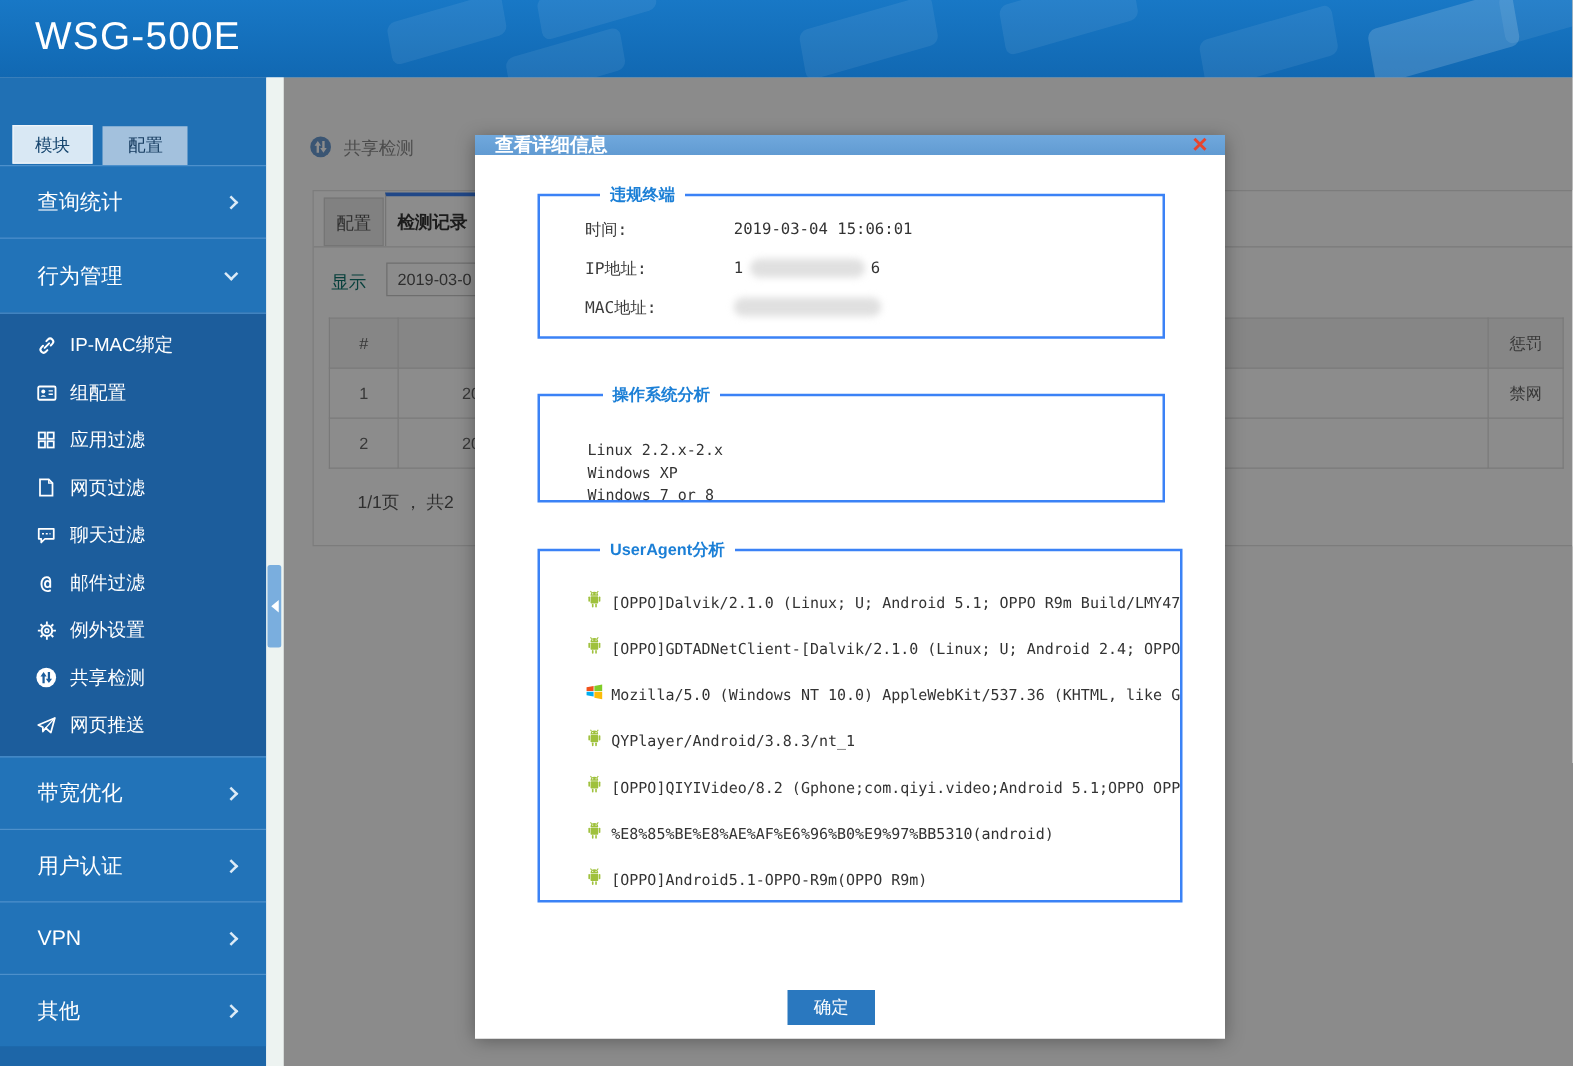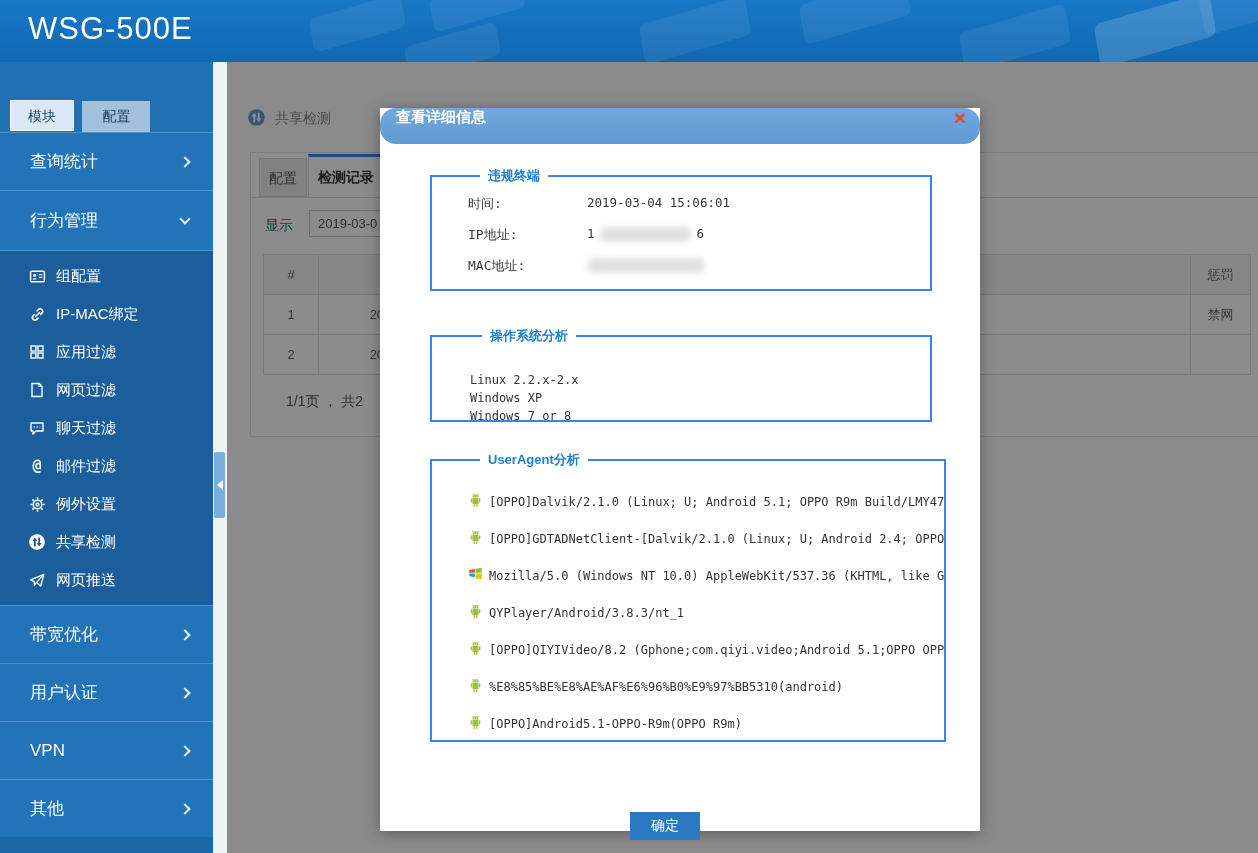--- a/index.html
+++ b/index.html
@@ -63,22 +63,22 @@
   .bg-table th { background:#f4f4f4; }
   .pagination { position:absolute; left:35px; top:240px; font-size:14px; color:#555; }
 
   
   .overlay { position:absolute; left:227px; top:62px; width:1031px; height:791px;
     background:rgba(0,0,0,0.45); z-index:4; }
 
   
   .modal { position:absolute; left:380px; top:108px; width:600px; height:723px; background:#fff;
     z-index:10; box-shadow:0 2px 14px rgba(0,0,0,0.35); }
-  .modal-header { height:36px; background:linear-gradient(180deg,#70a8dd,#619bd2);
-    display:flex; align-items:flex-start; padding:0 14px 0 16px;border-radius:16px; }
+  .modal-header { height:16px; background:linear-gradient(180deg,#70a8dd,#619bd2);
+    display:flex; align-items:center; padding:0 14px 0 16px; }
   .modal-title { color:#fff; font-weight:bold; font-size:15px; flex:1; }
   .modal-close { color:#e8452e; font-weight:bold; font-size:21px; line-height:20px; cursor:pointer; }
   .modal-body { position:relative; height:689px; }
   fieldset { border:2px solid #3b82f6; margin:0 48px 0 50px; }
   legend { margin-left:12px; padding:0 8px; color:#1b7fd6; font-weight:bold; font-size:13px; }
   .fs-terminal { margin-top:23px; height:124px; padding:10px 0 0 36px; }
   .fs-os { margin-top:36px; height:95px; padding:26px 0 0 38px; }
   .fs-ua { margin-top:29px; height:291px; padding:14px 0 0 36px; overflow:hidden; }
   .trow { display:flex; margin-bottom:13px; font-size:13px; color:#3c3c3c;
     font-family:"DejaVu Sans Mono",monospace; }
@@ -119,39 +119,39 @@
   </div>
   <div class="side-group" style="height:60px;">
     <span class="lbl">行为管理</span>
     <span class="chev down"></span>
   </div>
 
   <div class="submenu">
     <div class="sub-item">
       <span class="ico">
           <svg width="17" height="17" viewBox="0 0 16 16">
-            <rect x="1.5" y="3" width="13" height="10" rx="1" fill="none" stroke="#fff" stroke-width="1.4"></rect>
-            <circle cx="5.3" cy="6.8" r="1.5" fill="#fff"></circle>
-            <path d="M3.3 10.8c.3-1.6 3.7-1.6 4 0z" fill="#fff"></path>
-            <path d="M9.3 6.3h3.2M9.3 8.8h3.2" stroke="#fff" stroke-width="1.1"></path>
-          </svg>
-        </span>
-      <span>组配置</span>
-    </div>
-    <div class="sub-item">
-      <span class="ico">
-          <svg width="17" height="17" viewBox="0 0 16 16">
             <g fill="none" stroke="#fff" stroke-width="1.5" stroke-linecap="round">
               <path d="M6.3 9.7l3.4-3.4"></path>
               <path d="M7.6 4.6l1.2-1.2a2.3 2.3 0 013.3 3.3L10.9 7.9"></path>
               <path d="M8.4 11.4l-1.2 1.2a2.3 2.3 0 01-3.3-3.3l1.2-1.2"></path>
             </g>
           </svg>
         </span>
       <span>IP-MAC绑定</span>
+    </div>
+    <div class="sub-item">
+      <span class="ico">
+          <svg width="17" height="17" viewBox="0 0 16 16">
+            <rect x="1.5" y="3" width="13" height="10" rx="1" fill="none" stroke="#fff" stroke-width="1.4"></rect>
+            <circle cx="5.3" cy="6.8" r="1.5" fill="#fff"></circle>
+            <path d="M3.3 10.8c.3-1.6 3.7-1.6 4 0z" fill="#fff"></path>
+            <path d="M9.3 6.3h3.2M9.3 8.8h3.2" stroke="#fff" stroke-width="1.1"></path>
+          </svg>
+        </span>
+      <span>组配置</span>
     </div>
     <div class="sub-item">
       <span class="ico">
           <svg width="16" height="16" viewBox="0 0 16 16">
             <g fill="none" stroke="#fff" stroke-width="1.4">
               <rect x="2" y="2" width="5" height="5"></rect>
               <rect x="9" y="2" width="5" height="5"></rect>
               <rect x="2" y="9" width="5" height="5"></rect>
               <rect x="9" y="9" width="5" height="5"></rect>
             </g>

